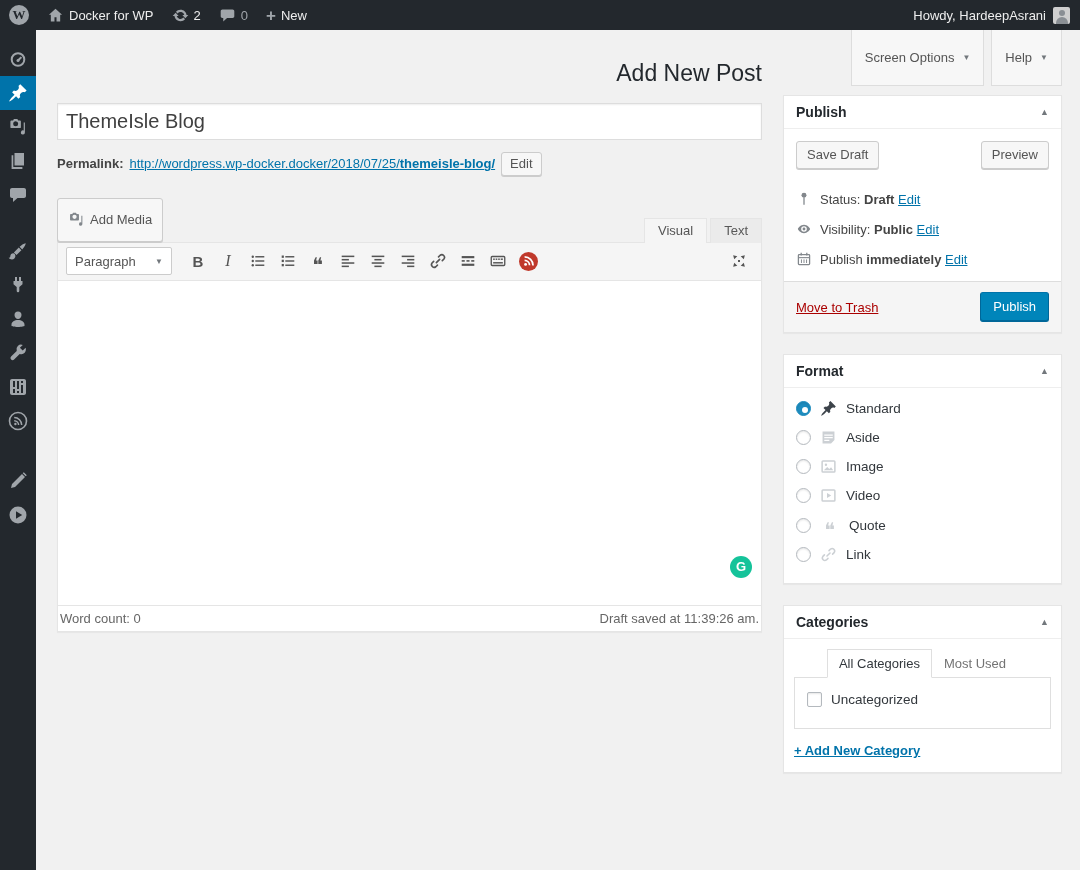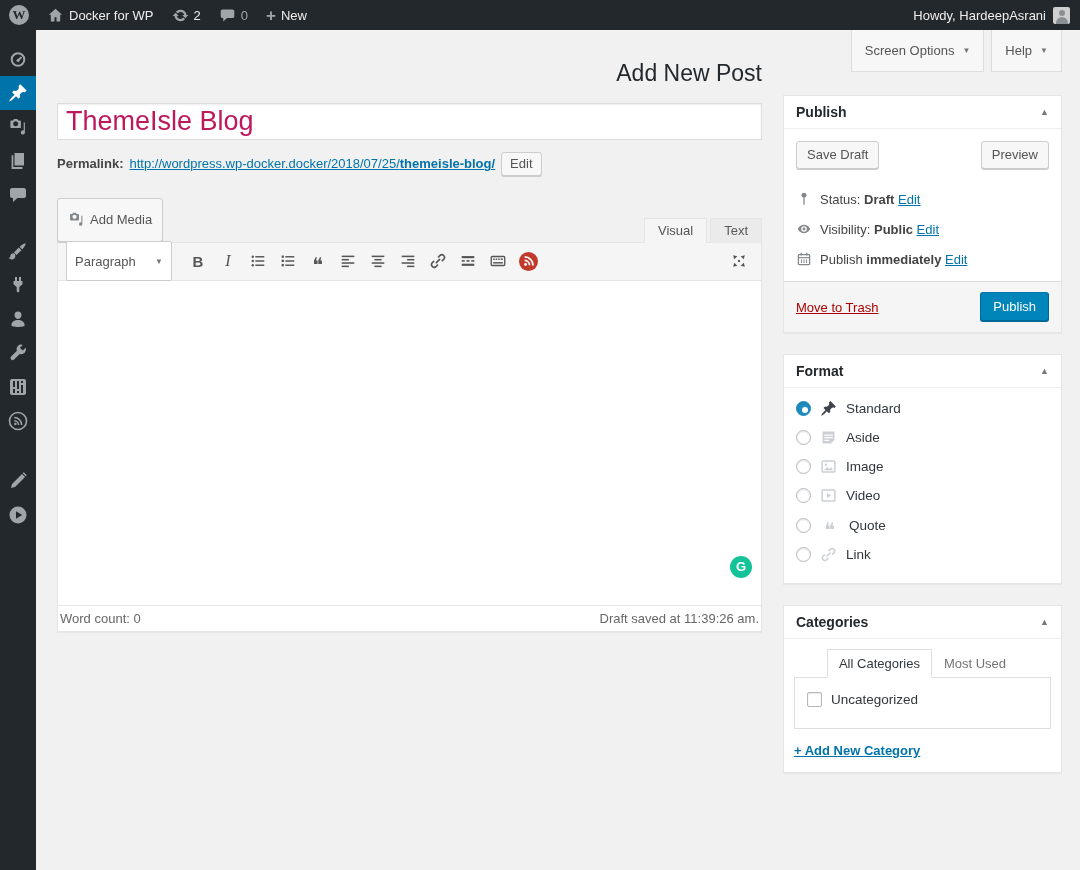--- a/index.html
+++ b/index.html
@@ -28,47 +28,47 @@
   .menu-item { width: 36px; height: 34px; display: flex; align-items: center; justify-content: center; color: #a0a5aa; cursor: pointer; position: relative; }
   .menu-item.active { background: #0073aa; color: #fff; }
   .menu-item.active::after { content: ""; position: absolute; right: -6px; top: 50%; margin-top: -6px; border: 6px solid transparent; border-left-color: #0073aa; }
   .menu-sep { height: 22px; }
 
   
   #content { position: absolute; left: 36px; top: 30px; right: 0; bottom: 0; }
 
   
   #screen-meta { position: absolute; top: 0; right: 18px; display: flex; gap: 7px; z-index: 30; }
-  .meta-tab { display: flex; align-items: center; gap: 8px; background: #f7f7f7; border: 1px solid #ddd; border-top: none; padding: 13px 13px; color: #555; cursor: pointer; }
+  .meta-tab { display: flex; align-items: center; gap: 8px; background: #f7f7f7; border: 1px solid #ddd; border-top: none; padding: 20px 13px; color: #555; cursor: pointer; }
   .meta-arrow { font-size: 8px; color: #72777c; }
 
   
   #main-col { position: absolute; left: 21px; top: 20px; width: 705px; }
   h1.page-title { font-size: 23px; font-weight: 400; color: #23282d; padding: 9px 0 4px; line-height: 1.3; text-align: right; }
-  #title-input { width: 100%; height: 37px; margin-top: 10px; border: 1px solid #ddd; box-shadow: inset 0 1px 2px rgba(0,0,0,.07); background: #fff; font-size: 27px; padding: 3px 8px; color: #be185d; outline: none; font-family: "Liberation Sans", sans-serif; }
+  #title-input { width: 100%; height: 37px; margin-top: 10px; border: 1px solid #ddd; box-shadow: inset 0 1px 2px rgba(0,0,0,.07); background: #fff; font-size: 20px; padding: 3px 8px; color: #404040; outline: none; font-family: "Liberation Sans", sans-serif; }
   #permalink-row { margin-top: 12px; display: flex; align-items: center; gap: 6px; color: #444; }
   #permalink-row .plabel { font-weight: bold; }
   a.blue-link { color: #0073aa; text-decoration: underline; cursor: pointer; }
   .slug-bold { font-weight: bold; }
   .btn { display: inline-block; background: #f7f7f7; border: 1px solid #ccc; border-radius: 3px; box-shadow: 0 1px 0 #ccc; color: #555; font-size: 13px; cursor: pointer; text-align: center; font-family: "Liberation Sans", sans-serif; }
   .btn-small { padding: 1px 8px; line-height: 20px; }
   .btn-med { padding: 0 10px; height: 28px; line-height: 26px; }
   .btn-primary { background: #0085ba; border-color: #0073aa #006799 #006799; box-shadow: inset 0 -1px 0 #006799; color: #fff; height: 30px; line-height: 28px; padding: 0 12px; }
 
   
   #editor-header { margin-top: 22px; display: flex; justify-content: space-between; align-items: flex-end; }
   #add-media-btn { display: flex; align-items: center; gap: 5px; height: 44px; line-height: 26px; padding: 0 10px; }
   #add-media-btn .ic { color: #82878c; }
   .wp-tabs { display: flex; gap: 3px; }
   .wp-tab { padding: 4px 13px 5px; border: 1px solid #e5e5e5; border-bottom: none; font-size: 13px; color: #595959; cursor: pointer; margin-bottom: -1px; position: relative; z-index: 5; }
   .wp-tab.active { background: #f5f5f5; color: #555; }
   .wp-tab.inactive { background: #ebebeb; }
   #editor-box { margin-top: 0; border: 1px solid #e5e5e5; background: #fff; box-shadow: 0 1px 1px rgba(0,0,0,.04); }
   #mce-toolbar { background: #f5f5f5; border-bottom: 1px solid #e5e5e5; display: flex; align-items: center; padding: 5px 8px; gap: 2px; height: 38px; }
-  #para-dropdown { display: flex; align-items: center; justify-content: space-between; width: 106px; height: 40px; background: #fff; border: 1px solid #ccc; border-radius: 2px; padding: 0 8px; color: #555; cursor: pointer; margin-right: 10px; }
+  #para-dropdown { display: flex; align-items: center; justify-content: space-between; width: 106px; height: 28px; background: #fff; border: 1px solid #ccc; border-radius: 2px; padding: 0 8px; color: #555; cursor: pointer; margin-right: 10px; }
   #para-dropdown .meta-arrow { font-size: 8px; }
   .tb-btn { width: 28px; height: 26px; display: flex; align-items: center; justify-content: center; color: #555; cursor: pointer; border-radius: 2px; }
   .tb-btn .ic { width: 18px; height: 18px; }
   .tb-bold { font-weight: bold; font-size: 15px; color: #555; }
   .tb-italic { font-style: italic; font-family: "Liberation Serif", serif; font-size: 16px; color: #555; }
   .tb-quote { font-size: 20px; line-height: 10px; padding-top: 8px; font-family: "DejaVu Sans", sans-serif; }
   .tb-spacer { flex: 1; }
   .rss-circle { width: 19px; height: 19px; border-radius: 50%; background: #c0392b; position: relative; }
   .rss-circle svg { position: absolute; left: 3px; top: 3px; }
   #mce-content { position: relative; height: 324px; background: #fff; cursor: text; }

